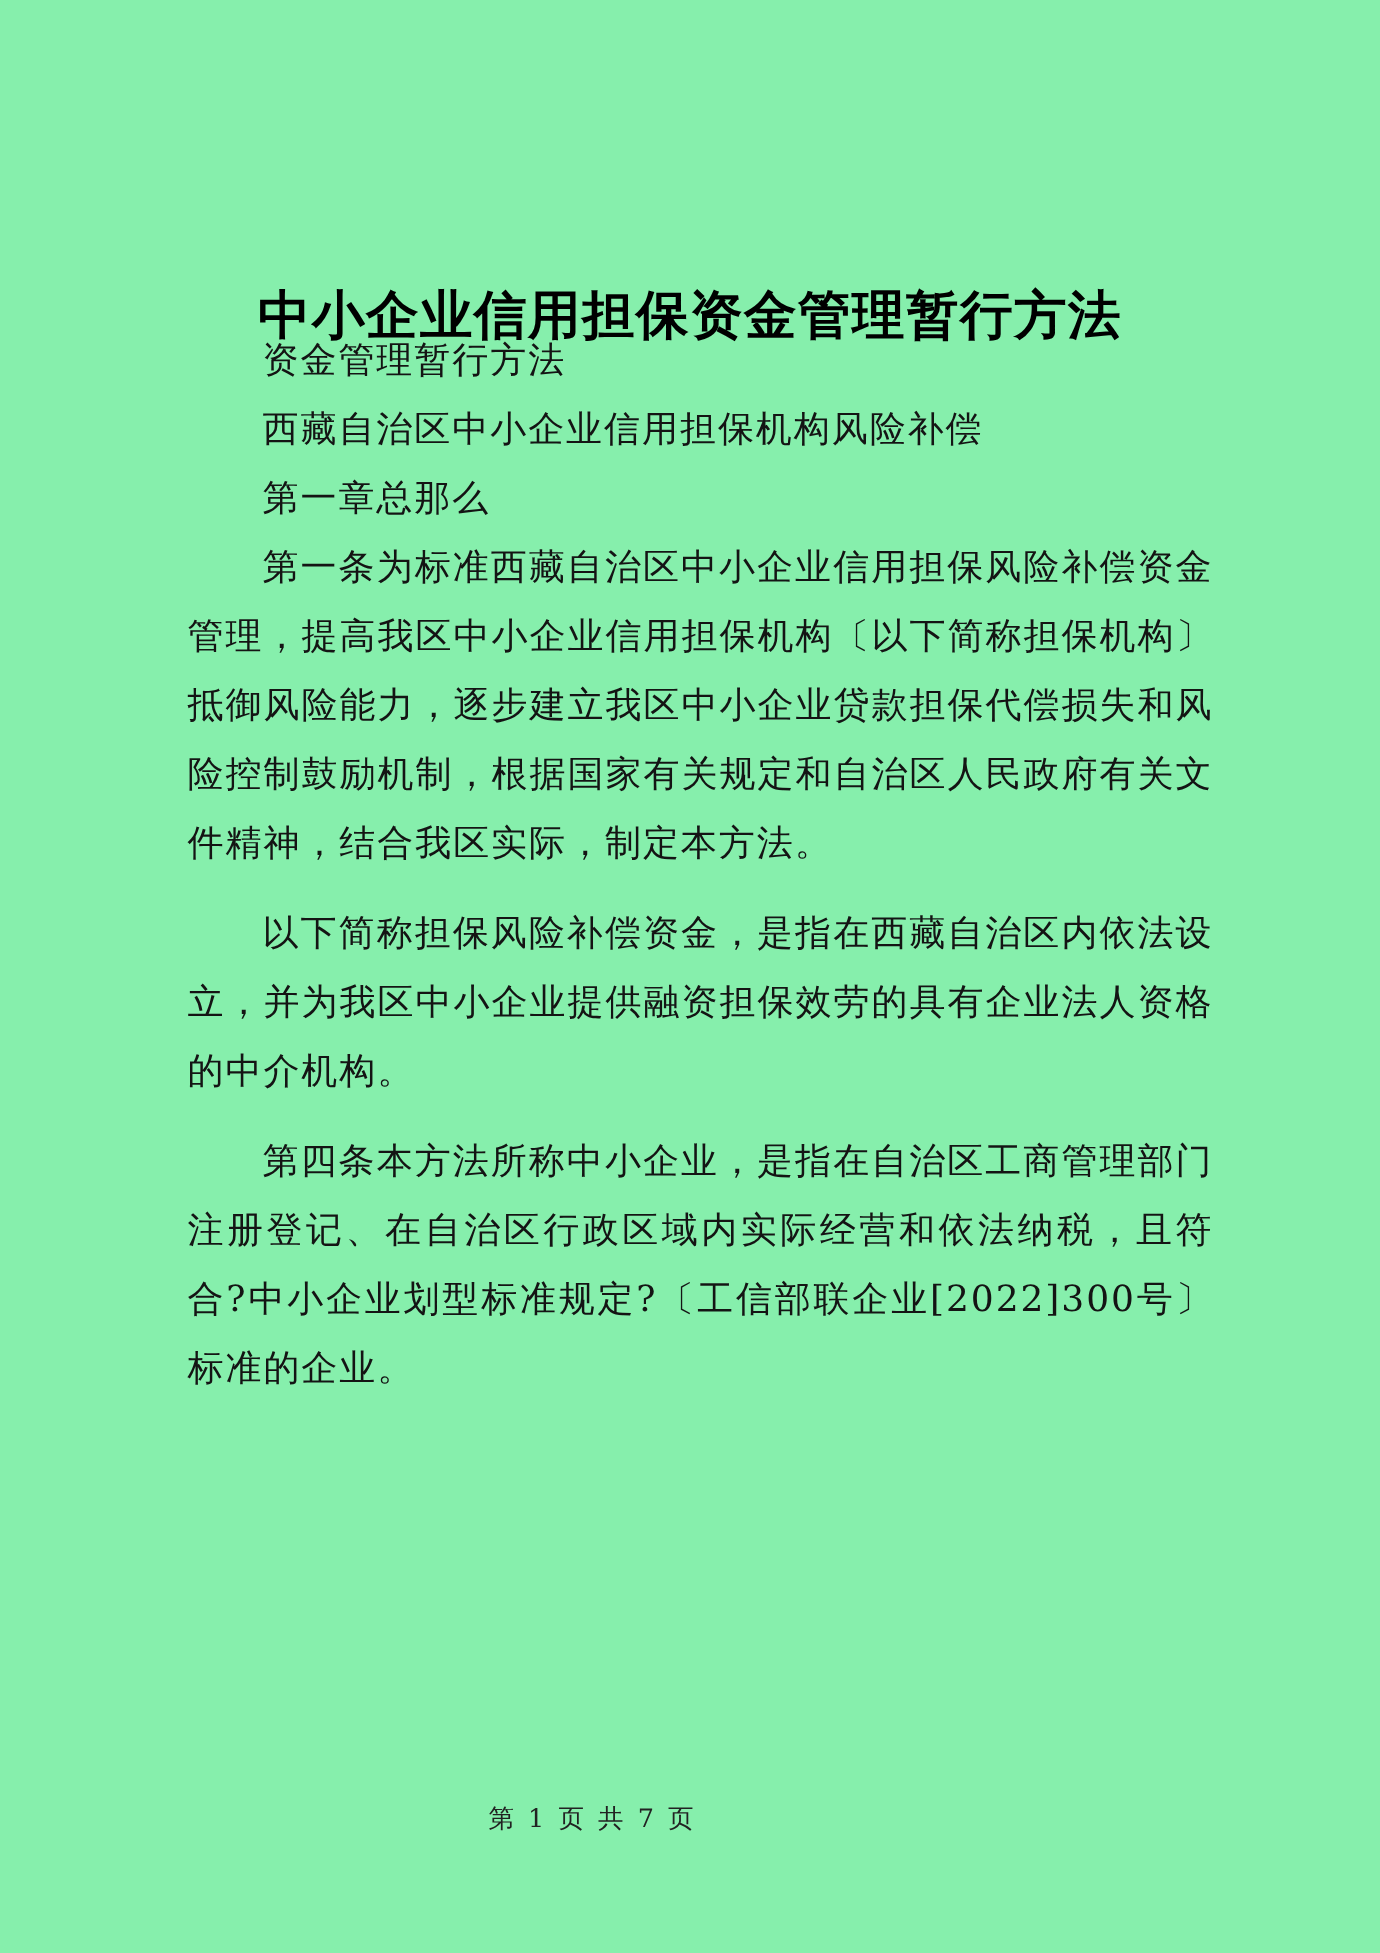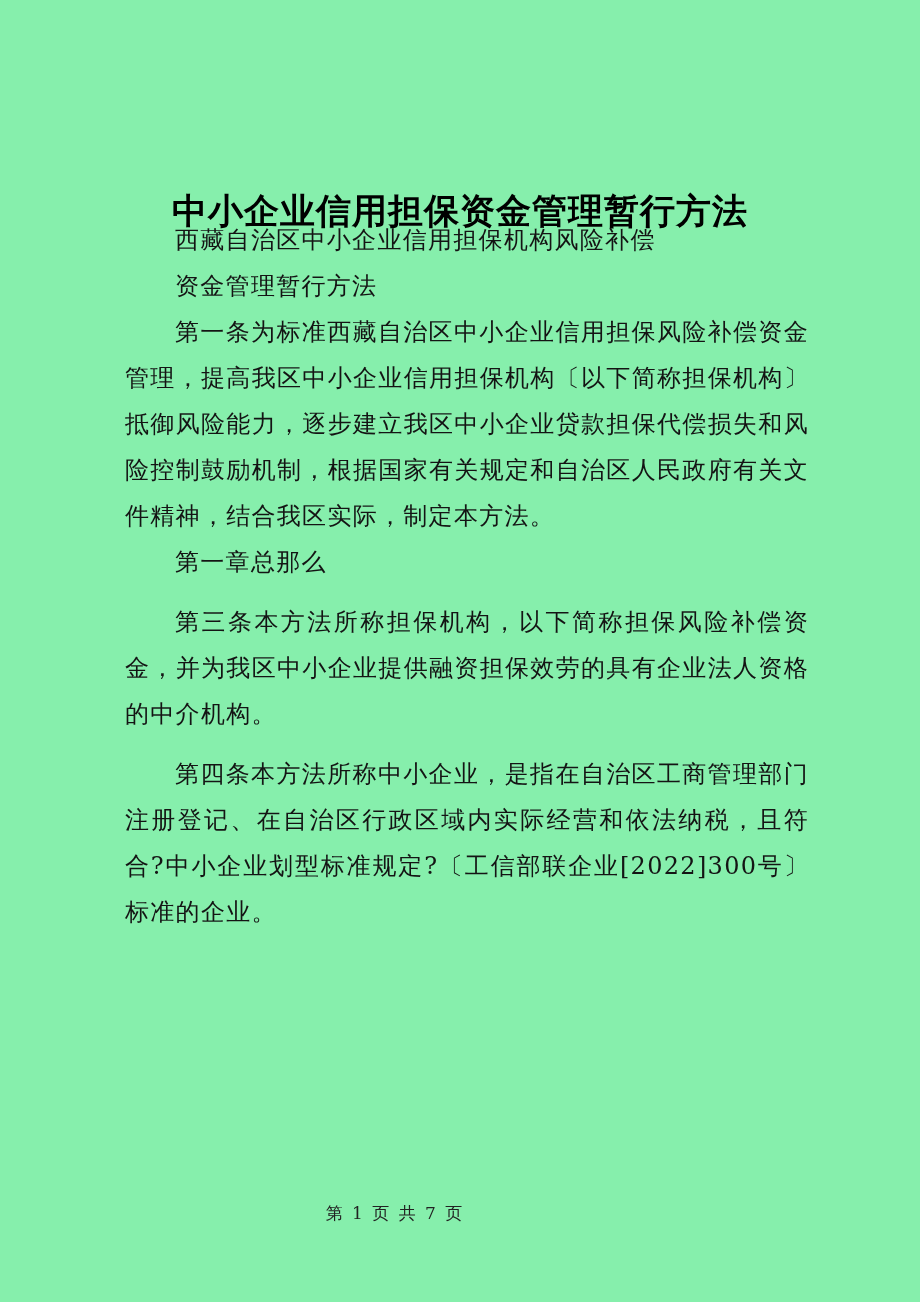--- a/index.html
+++ b/index.html
@@ -66,23 +66,23 @@
     }
   </style>
 </head>
 <body>
 
 <div class="page">
 
   <h1 class="title">中小企业信用担保资金管理暂行方法</h1>
 
   <div class="body-text">
+    <p class="para">资金管理暂行方法</p>
     <p class="para">西藏自治区中小企业信用担保机构风险补偿</p>
-    <p class="para">资金管理暂行方法</p>
+    <p class="para">第一章总那么</p>
     <p class="para">第一条为标准西藏自治区中小企业信用担保风险补偿资金管理，提高我区中小企业信用担保机构〔以下简称担保机构〕抵御风险能力，逐步建立我区中小企业贷款担保代偿损失和风险控制鼓励机制，根据国家有关规定和自治区人民政府有关文件精神，结合我区实际，制定本方法。</p>
-    <p class="para">第一章总那么</p>
-    <p class="para gap">第三条本方法所称担保机构，以下简称担保风险补偿资金，并为我区中小企业提供融资担保效劳的具有企业法人资格的中介机构。</p>
+    <p class="para gap">以下简称担保风险补偿资金，是指在西藏自治区内依法设立，并为我区中小企业提供融资担保效劳的具有企业法人资格的中介机构。</p>
     <p class="para gap">第四条本方法所称中小企业，是指在自治区工商管理部门注册登记、在自治区行政区域内实际经营和依法纳税，且符合?中小企业划型标准规定?〔工信部联企业[2022]300号〕标准的企业。</p>
   </div>
 
   <div class="footer">第 1 页  共 7 页</div>
 
 </div>
 
 </body></html>

